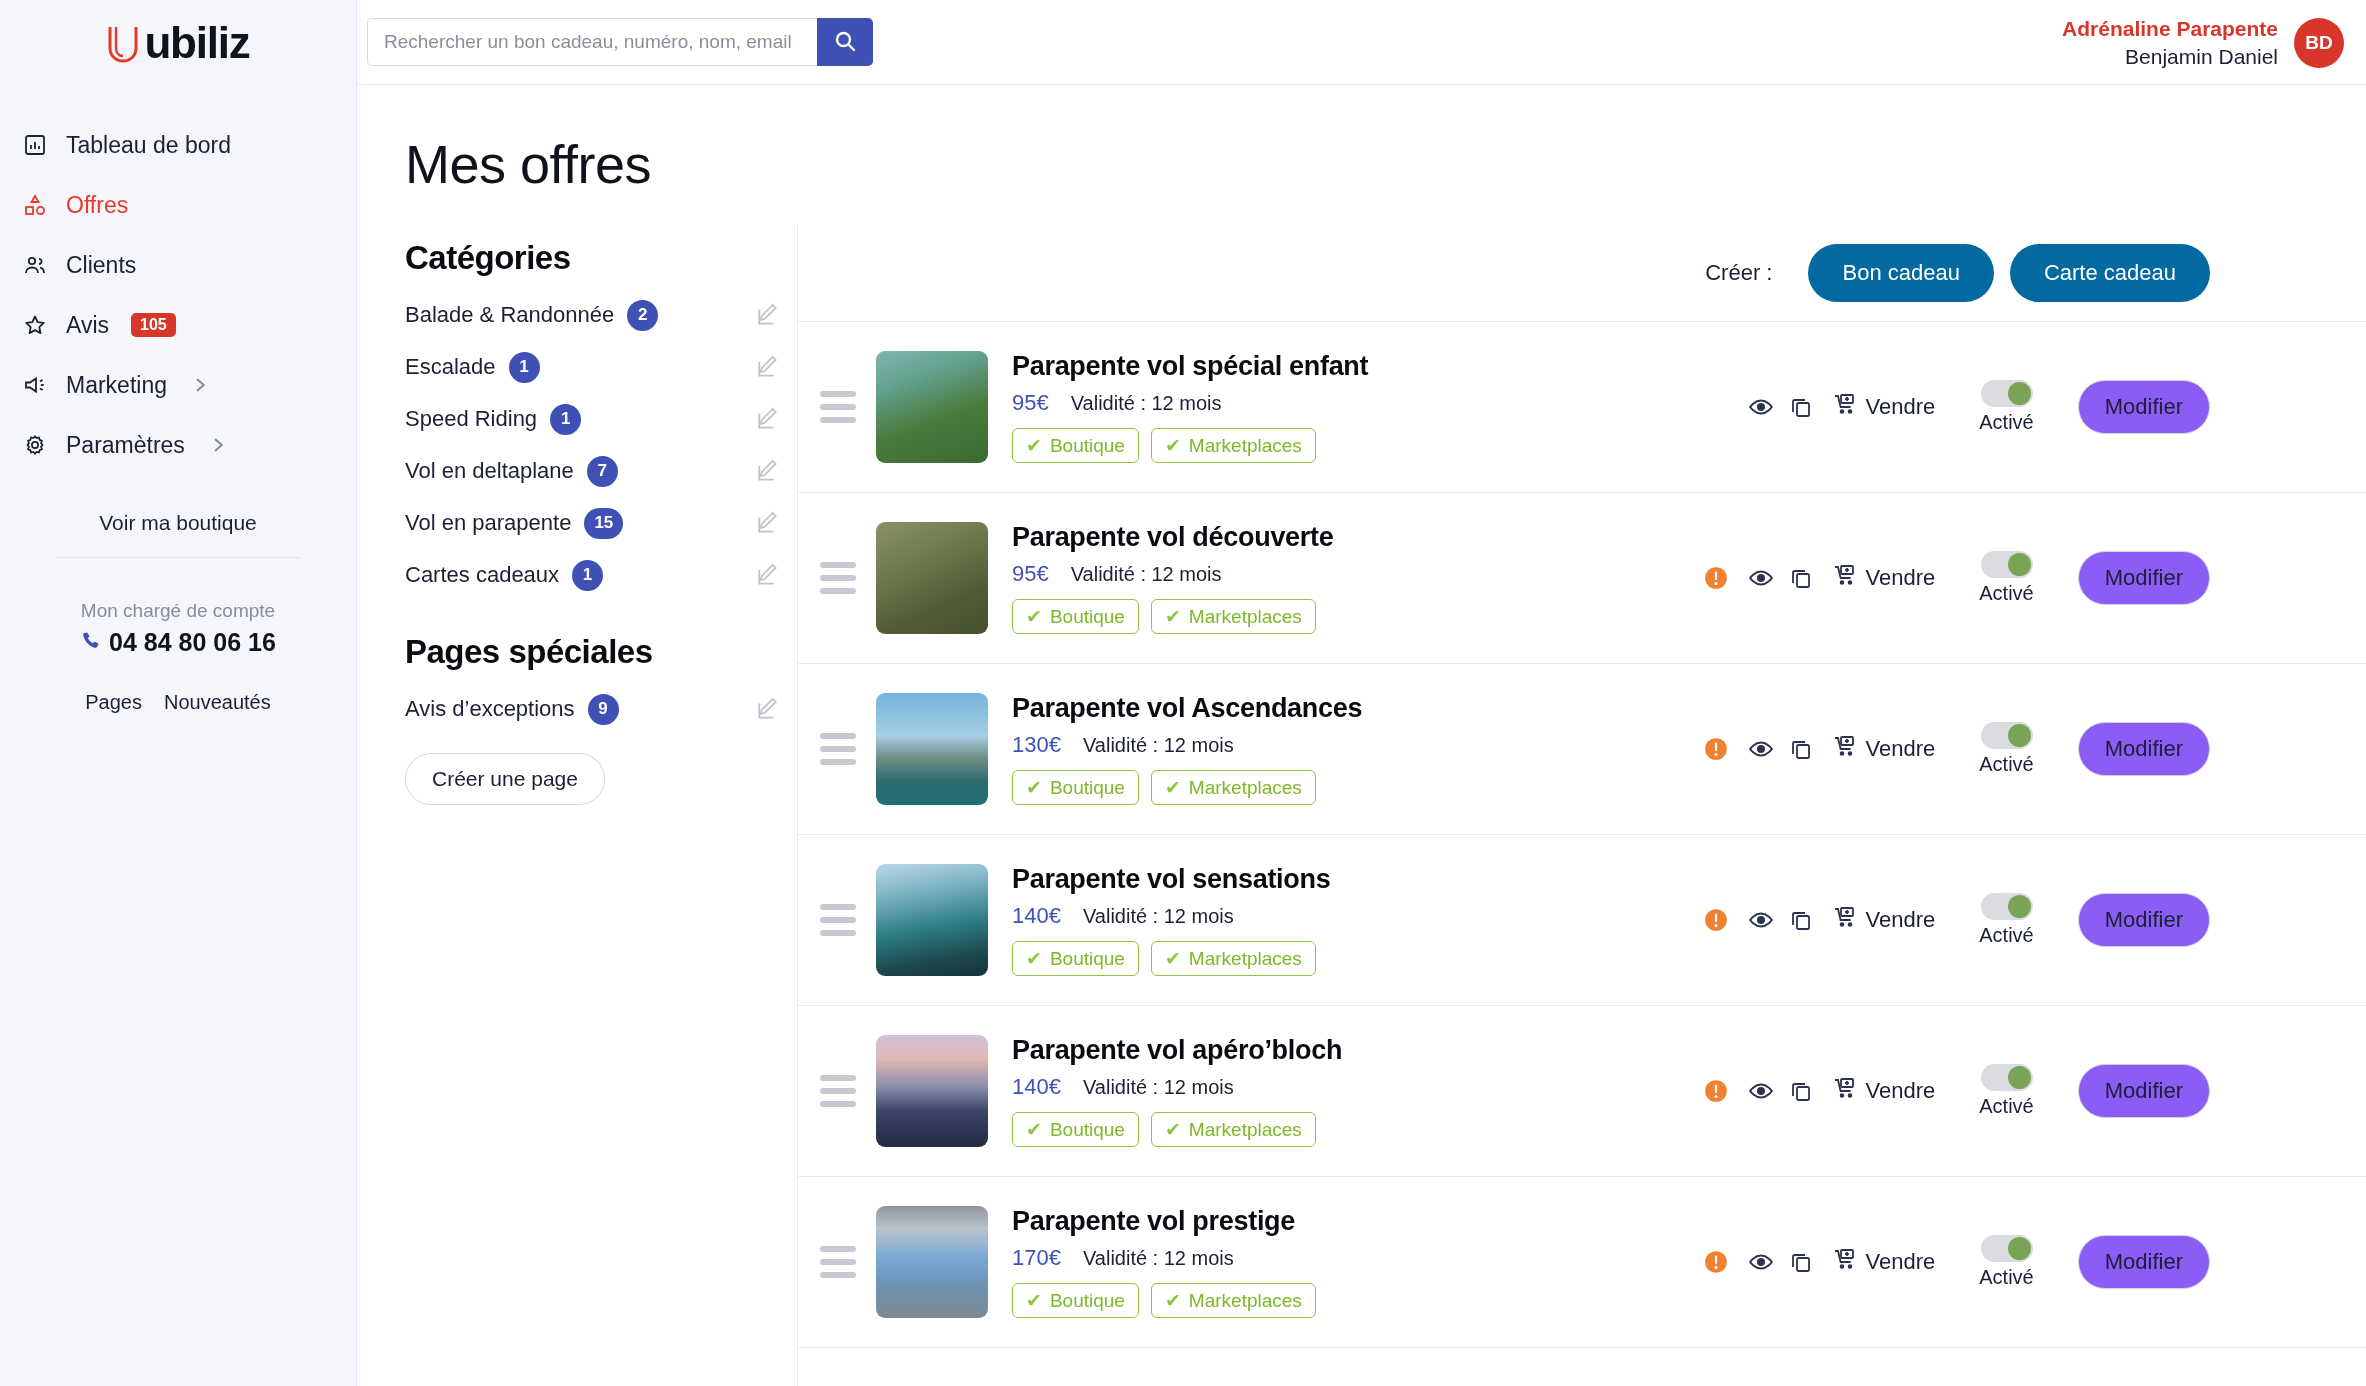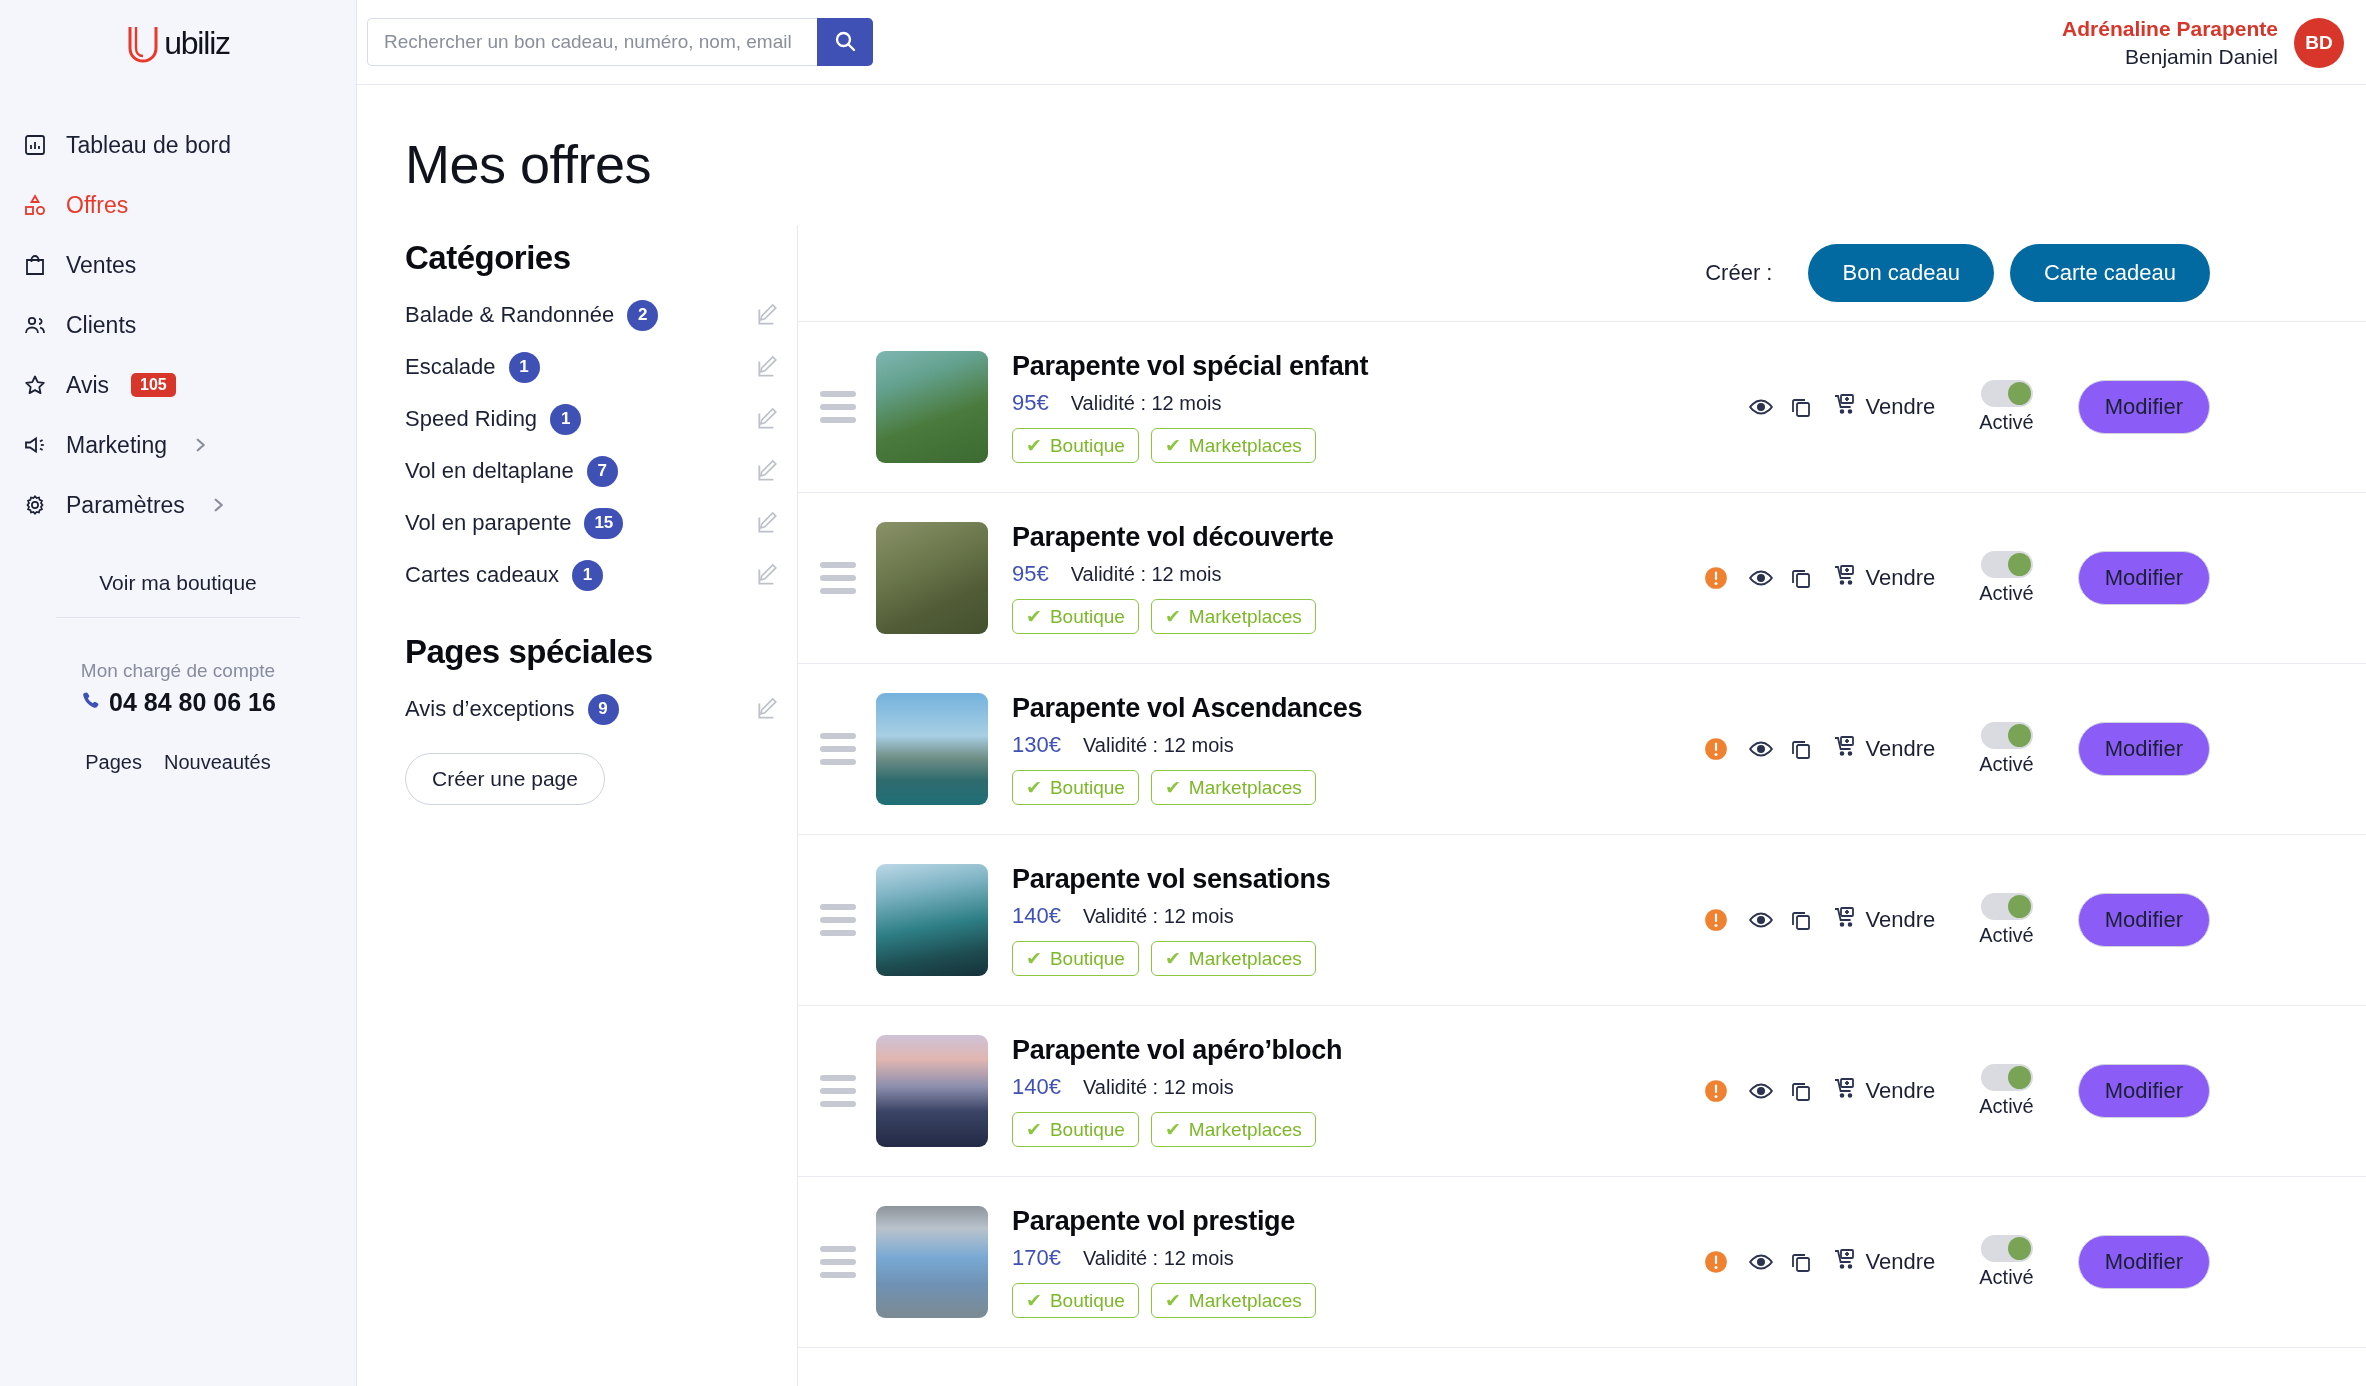--- a/index.html
+++ b/index.html
@@ -15,21 +15,21 @@
   
   .sidebar {
     width: 357px; height: 1386px; flex: 0 0 357px;
     background: #f4f6fb;
     border-right: 1px solid #e3e7f0;
     position: relative;
   }
   .logo-wrap { height: 85px; display: flex; align-items: center; justify-content: center; }
   .logo { display: flex; align-items: center; gap: 4px; }
   .logo-mark { width: 34px; height: 38px; }
-  .logo-text { font-size: 32px; font-weight: 400; letter-spacing: -1.2px; color: #11131c; line-height: 1; }
+  .logo-text { font-size: 44px; font-weight: 700; letter-spacing: -1.2px; color: #11131c; line-height: 1; }
 
   .nav { margin-top: 30px; }
   .nav-item {
     display: flex; align-items: center; gap: 18px;
     padding: 0 0 0 22px; height: 60px;
     font-size: 23px; color: #1b2034; cursor: pointer;
   }
   .nav-item .nav-icon { width: 26px; height: 26px; display: flex; align-items: center; justify-content: center; flex: 0 0 26px; }
   .nav-item.active { color: #e8392b; }
   .nav-item.active .nav-icon svg { stroke: #e8392b; }
@@ -196,29 +196,20 @@
         <span class="nav-icon">
           <svg width="24" height="24" viewBox="0 0 24 24" fill="none" stroke="#e8392b" stroke-width="1.8">
             <path d="M12 3 L15.5 9 L8.5 9 Z"></path>
             <rect x="3" y="14" width="7" height="7"></rect>
             <circle cx="17.5" cy="17.5" r="3.6"></circle>
           </svg>
         </span>
         <span>Offres</span>
       </div>
 
-      <div class="nav-item">
-        <span class="nav-icon">
-          <svg width="24" height="24" viewBox="0 0 24 24" fill="none" stroke="#1b2034" stroke-width="1.8">
-            <path d="M4 7 h16 v14 H4 Z"></path>
-            <path d="M8.5 9 V6.5 a3.5 3.5 0 0 1 7 0 V9"></path>
-          </svg>
-        </span>
-        <span>Ventes</span>
-      </div>
 
       <div class="nav-item">
         <span class="nav-icon">
           <svg width="24" height="24" viewBox="0 0 24 24" fill="none" stroke="#1b2034" stroke-width="1.8">
             <circle cx="9" cy="8" r="3.2"></circle>
             <path d="M3 20 c0-3.5 2.8-5.5 6-5.5 s6 2 6 5.5"></path>
             <path d="M16 11 a2.6 2.6 0 1 0 0-5.2"></path>
             <path d="M17 14.6 c2.4.5 4 2.4 4 5.4"></path>
           </svg>
         </span>

